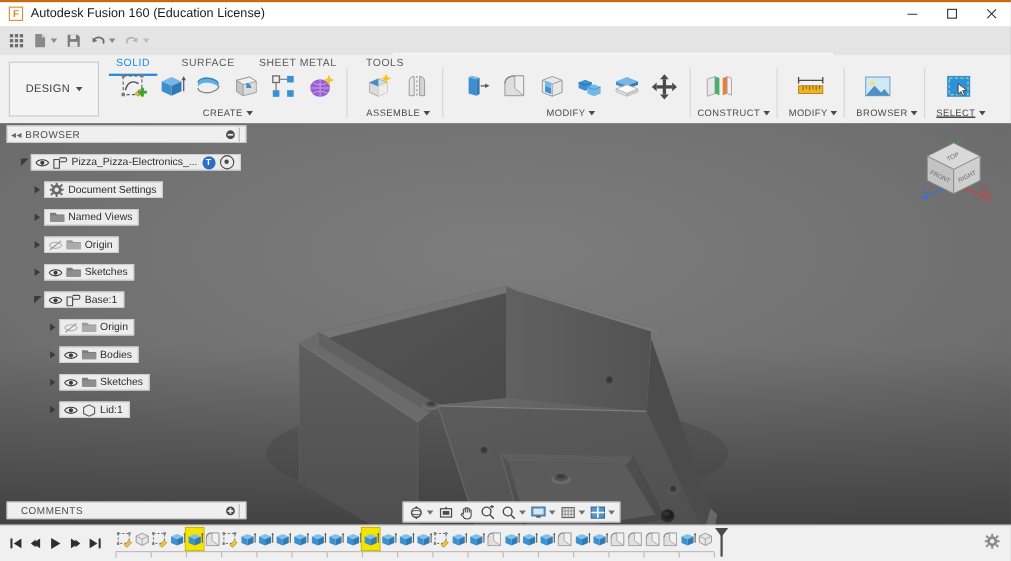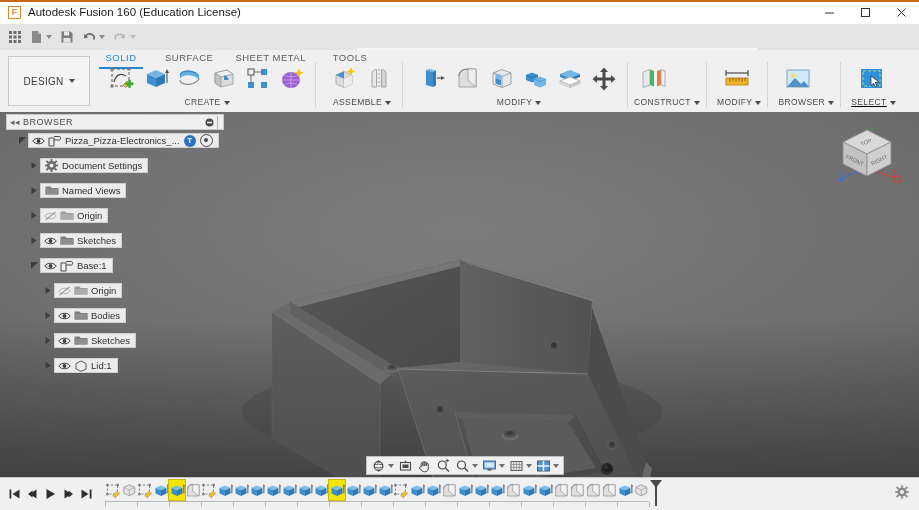--- a/index.html
+++ b/index.html
@@ -201,21 +201,21 @@
   .bh-dot {
     width: 16px; display: flex; align-items: center; justify-content: center;
   }
   .bh-grip {
     width: 5px; height: 13px;
     border-left: 1px solid #b5b5b5;
   }
 
   .tree { margin-top: 3px; }
   .tnode {
-    display: flex; align-items: flex-start; height: 22px;
+    display: flex; align-items: flex-end; height: 22px;
     margin-bottom: 3px;
   }
   .tarrow {
     width: 12px; height: 15px;
     display: flex; align-items: center; justify-content: center;
     color: #3c3c3c;
   }
   .tpill {
     display: flex; align-items: center; height: 15px;
     background: #ececec;
@@ -1100,20 +1100,31 @@
         <polygon points="14,22 38,34 38,56 14,44" fill="#c3c3c3" stroke="#8c8c8c" stroke-width="0.8"></polygon>
 
         <polygon points="62,22 38,34 38,56 62,44" fill="#cfcfcf" stroke="#8c8c8c" stroke-width="0.8"></polygon>
 
         <text x="38" y="24" font-size="5.6" fill="#6a6a6a" text-anchor="middle" font-family="Liberation Sans, sans-serif" transform="rotate(-26 38 24)">TOP</text>
         <text x="25" y="42" font-size="5.6" fill="#6a6a6a" text-anchor="middle" font-family="Liberation Sans, sans-serif" transform="rotate(26 25 42)">FRONT</text>
         <text x="51" y="42" font-size="5.6" fill="#6a6a6a" text-anchor="middle" font-family="Liberation Sans, sans-serif" transform="rotate(-26 51 42)">RIGHT</text>
       </svg>
     </div>
 
+    <div class="comments">
+      <div class="cm-title">COMMENTS</div>
+      <div class="bh-dot">
+        <svg width="9" height="9" viewBox="0 0 9 9">
+            <circle cx="4.5" cy="4.5" r="4" fill="#4a4a4a"></circle>
+            <rect x="2" y="3.7" width="5" height="1.6" fill="#efefef"></rect>
+            <rect x="3.7" y="2" width="1.6" height="5" fill="#efefef"></rect>
+          </svg>
+      </div>
+      <div class="bh-grip"></div>
+    </div>
 
     <div class="navbar">
       <div class="navbtn">
         <svg width="15" height="14" viewBox="0 0 15 14">
           <circle cx="7.5" cy="7" r="4.4" fill="none" stroke="#4a4a4a" stroke-width="1.1"></circle>
           <ellipse cx="7.5" cy="7" rx="4.4" ry="1.9" fill="none" stroke="#4a4a4a" stroke-width="0.9"></ellipse>
           <path d="M7.5 1 l2 2.2 h-4 z" fill="#4a4a4a"></path>
           <path d="M7.5 13 l-2 -2.2 h4 z" fill="#4a4a4a"></path>
         </svg>
         <span class="navcaret"></span>

